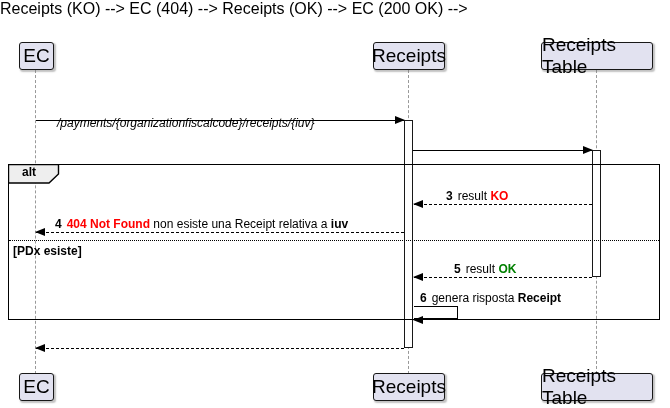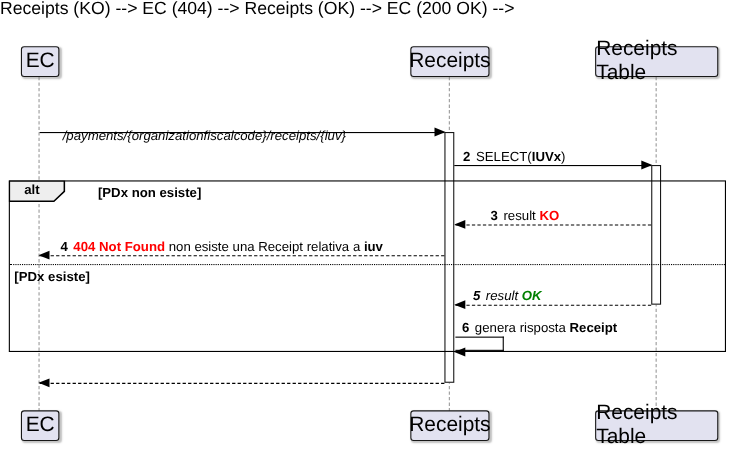--- a/index.html
+++ b/index.html
@@ -106,57 +106,55 @@
   <div class="activation" style="left:592px; top:150px; height:127px;"></div>
 
   
   <div class="alt-frame">
     <div class="alt-tab">
       <svg width="52" height="20" viewBox="0 0 52 20">
         <path d="M0.5,0.5 H50.5 V10 L41,19 H0.5 Z" style="fill:var(--frame-label-fill,#eee); stroke:#000; stroke-width:1.4;"></path>
       </svg>
       <div class="alt-tab-label">alt</div>
     </div>
-    <div class="guard" style="left:80px; top:3px;">[PDx non esiste]</div>
     <div class="divider" style="top:75px;"></div>
     <div class="guard" style="left:4px; top:79px;">[PDx esiste]</div>
   </div>
 
   
   <div class="msg-label" style="left:44px; top:88px;">
     <div class="path-line">/payments/{organizationfiscalcode}/receipts/{iuv}</div>
   </div>
   <div class="arrow" style="left:36px; top:120px; width:368px;">
     <div class="shaft"></div>
     <div class="ah right"></div>
   </div>
 
   
-  <div class="msg-label" style="left:421px; top:135px;"><span class="num">2</span><span>SELECT(</span><span class="b">IUVx</span><span>)</span></div>
   <div class="arrow" style="left:413px; top:150px; width:179px;">
     <div class="shaft"></div>
     <div class="ah right"></div>
   </div>
 
    Receipts (KO) --&gt;
   <div class="msg-label" style="left:430px; top:189px;margin-left:16px;"><span class="num">3</span><span>result </span><span class="err">KO</span></div>
   <div class="arrow" style="left:414px; top:204px; width:178px;">
     <div class="shaft dashed"></div>
     <div class="ah left"></div>
   </div>
 
    EC (404) --&gt;
   <div class="msg-label" style="left:55px; top:217px;"><span class="num">4</span><span class="err">404 Not Found</span><span> non esiste una Receipt relativa a </span><span class="b">iuv</span></div>
   <div class="arrow" style="left:36px; top:232px; width:368px;">
     <div class="shaft dashed"></div>
     <div class="ah left"></div>
   </div>
 
    Receipts (OK) --&gt;
-  <div class="msg-label" style="left:430px; top:262px;font-style:italic;"><span class="num">5</span><span>result </span><span class="ok">OK</span></div>
+  <div class="msg-label" style="left:454px; top:262px;"><span class="num">5</span><span>result </span><span class="ok">OK</span></div>
   <div class="arrow" style="left:414px; top:277px; width:178px;">
     <div class="shaft dashed"></div>
     <div class="ah left"></div>
   </div>
 
   
   <div class="msg-label" style="left:420px; top:291px;text-align:center;"><span class="num">6</span><span>genera risposta </span><span class="b">Receipt</span></div>
   <div class="self-msg" style="left:414px; top:306px;">
     <div class="self-box"></div>
     <div class="ah left"></div>

